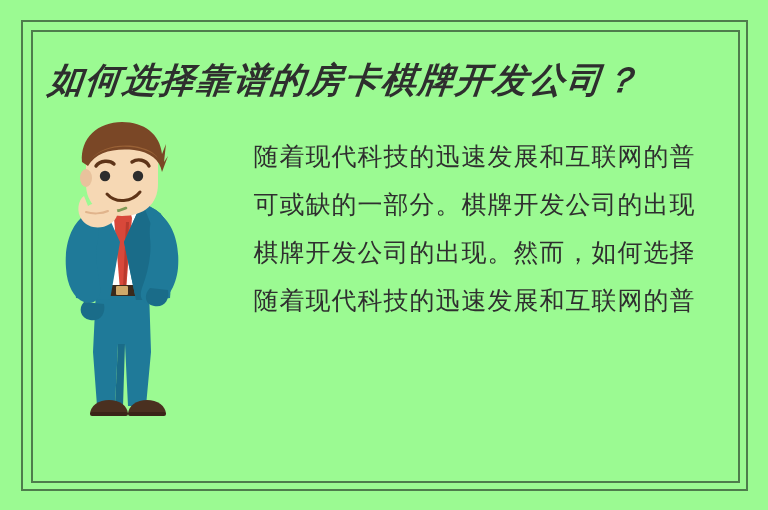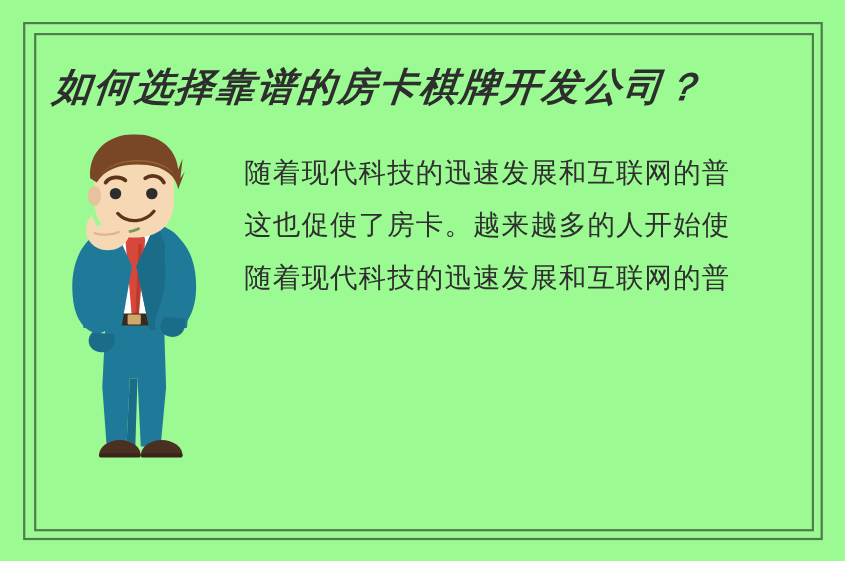--- a/index.html
+++ b/index.html
@@ -64,20 +64,21 @@
   
   .body-copy {
     position: absolute;
     left: 222px;
     top: 133px;
     width: 505px;
     color: #2f2f2f;
     font-size: 25px;
     line-height: 48px;
     letter-spacing: 1px;
+    text-align: center;
   }
   .body-line {
     display: block;
     white-space: nowrap;
   }
 
   
   .illustration {
     position: absolute;
     left: 50px;
@@ -92,21 +93,22 @@
 
 <div id="poster">
 
   <div class="frame-outer"></div>
   <div class="frame-inner"></div>
 
   <div class="title">如何选择靠谱的房卡棋牌开发公司？</div>
 
   <div class="body-copy">
     <span class="body-line">随着现代科技的迅速发展和互联网的普</span>
-    <span class="body-line">这也促使了房卡。越来越多的人开始使</span>
+    <span class="body-line">可或缺的一部分。棋牌开发公司的出现</span>
+    <span class="body-line">棋牌开发公司的出现。然而，如何选择</span>
     <span class="body-line">随着现代科技的迅速发展和互联网的普</span>
   </div>
 
   <div class="illustration">
     <svg viewBox="0 0 145 300" xmlns="http://www.w3.org/2000/svg">
 
       <path d="M46 168 L99 168 L101 230 L96 284 L78 284 L75 222 L68 222 L65 284 L47 284 L43 230 Z" fill="#1f7a99"></path>
       <path d="M75 222 L68 222 L65 284 L73 284 Z" fill="#1a6c89"></path>
 
       <path d="M40 292 a19 14 0 0 1 38 0 Z" fill="#4a3020"></path>

